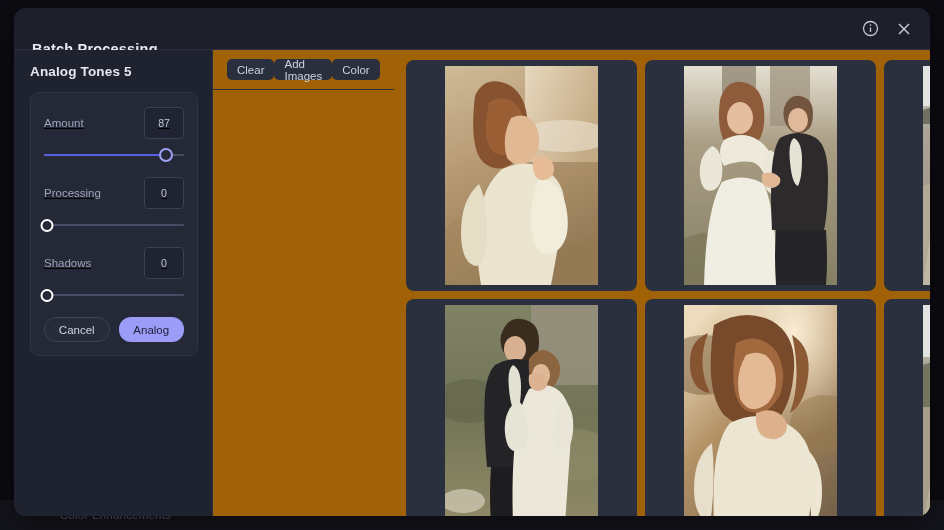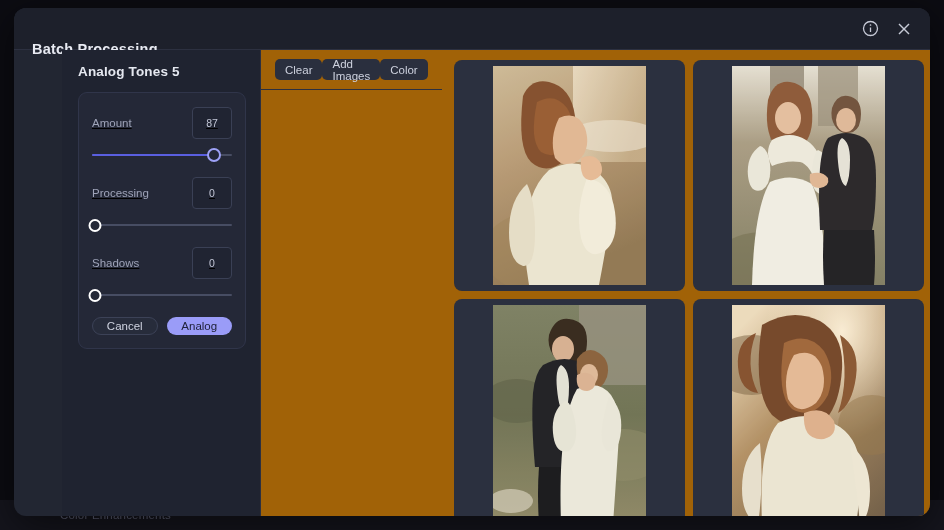--- a/index.html
+++ b/index.html
@@ -94,21 +94,20 @@
     min-height: 0;
   }
 
   
   .sidebar {
     width: 199px;
     flex: 0 0 199px;
     background: #1f2330;
     border-right: 1px solid #2c3040;
     padding: 14px 14px 0 16px;
-    margin-left: 48px;
   }
   .preset-title {
     color: #e5e8f0;
     font-size: 13.5px;
     font-weight: bold;
     margin-bottom: 13px;
     letter-spacing: .15px;
   }
   .adjust-panel {
     background: #242837;
@@ -170,21 +169,21 @@
     border: 2.5px solid #ffffff;
   }
   .thumb.accent { border-color: #9ea2f7; width: 14px; height: 14px; }
 
   .btn-row {
     display: flex;
     gap: 9px;
   }
   .btn {
     flex: 1;
-    height: 18px;
+    height: 25px;
     border-radius: 12px;
     font-size: 11.5px;
     display: flex;
     align-items: center;
     justify-content: center;
     cursor: pointer;
     border: 1px solid transparent;
   }
   .btn-cancel {
     background: #272c3b;

